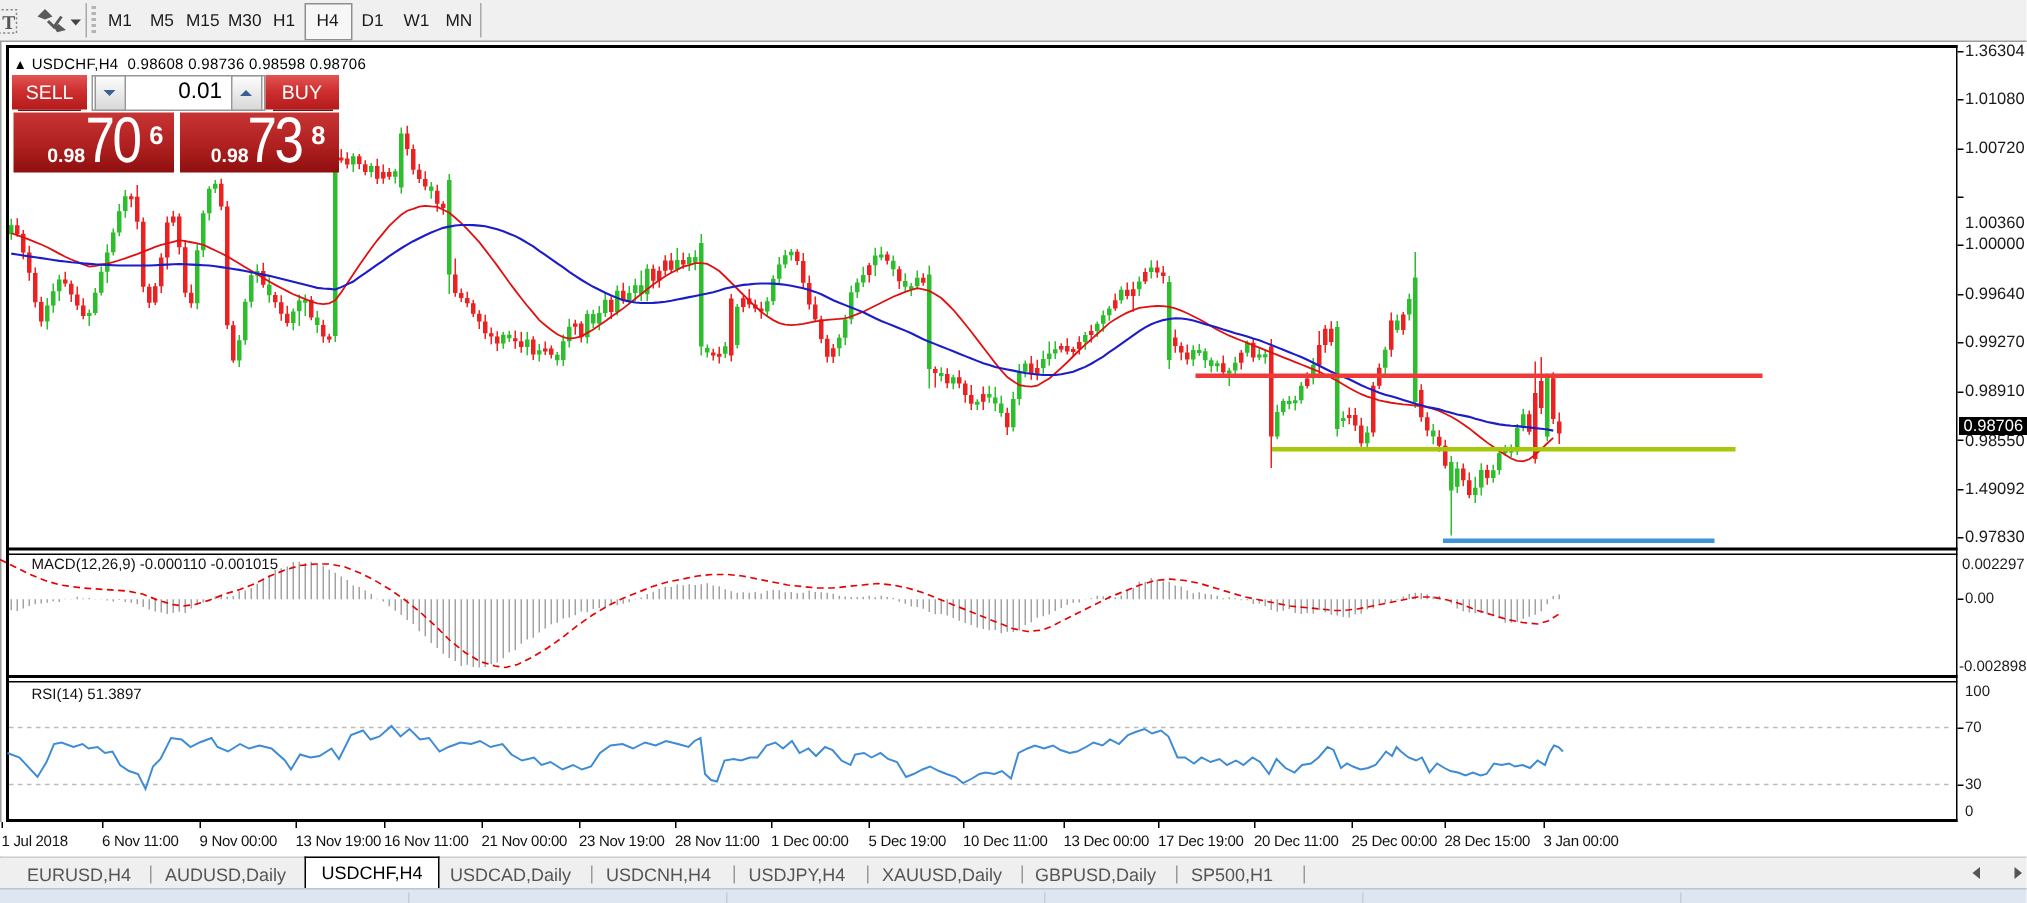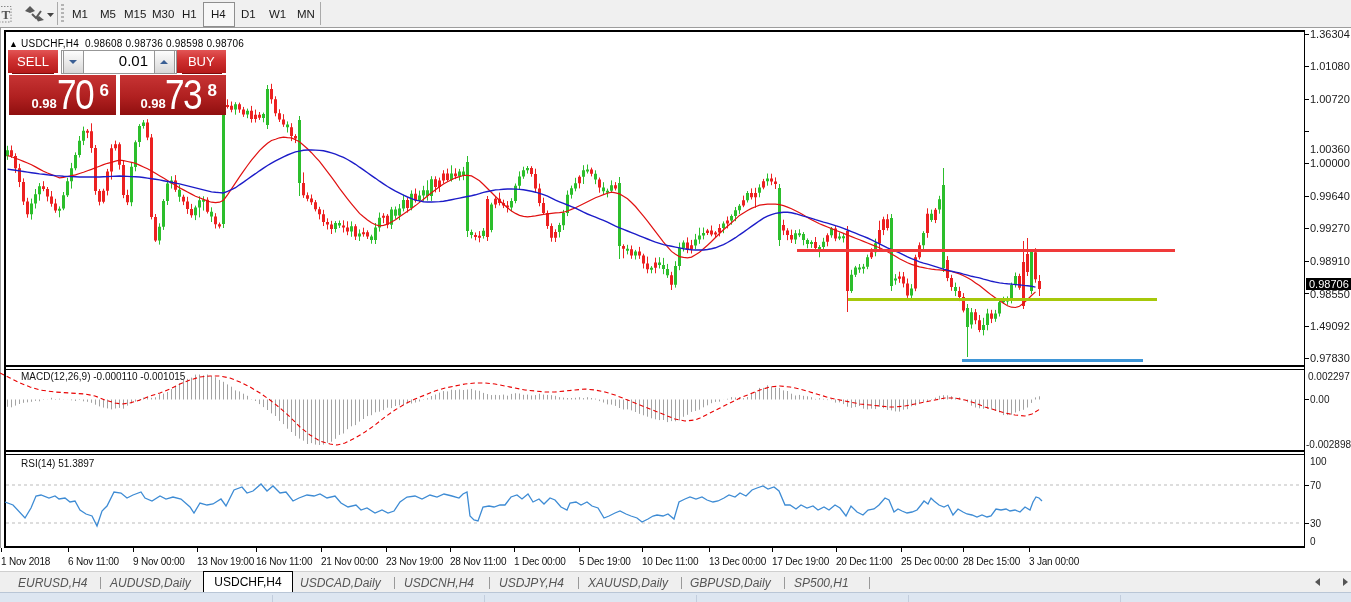--- a/index.html
+++ b/index.html
@@ -27,21 +27,21 @@
 .rbtn{position:absolute;background:linear-gradient(#e25555,#cf3030 45%,#b51a1a);color:#fff;font-size:13px;text-align:center;}
 .bigpanel{position:absolute;top:25px;height:40px;background:linear-gradient(#c73434,#b02020 55%,#8f0f0f);color:#fff;}
 .spin{position:absolute;top:0;width:19px;height:22px;background:linear-gradient(#fdfdfd,#d8d8d8);border:1px solid #979797;}
 .spin svg{position:absolute;left:4px;top:8px;}
 .bseg{position:absolute;top:23px;height:1px;background:#7d0d0d;}
 
 #dates{position:absolute;left:0;top:548px;width:1351px;height:23px;background:#fff;}
 .dlab{position:absolute;top:8px;font-size:10px;letter-spacing:-0.2px;color:#111;white-space:nowrap;}
 .dtick{position:absolute;top:0;width:1px;height:4px;background:#000;}
 
-#tabbar{position:absolute;left:0;top:571px;width:1351px;height:21px;background:#efefef;border-top:1px solid #cfcfcf;font-style:italic;}
+#tabbar{position:absolute;left:0;top:571px;width:1351px;height:21px;background:#efefef;border-top:1px solid #cfcfcf;}
 .tab{position:absolute;top:4px;font-size:12px;color:#555;white-space:nowrap;}
 .tabsep{position:absolute;top:5px;width:1px;height:12px;background:#999;}
 #activetab{position:absolute;left:203px;top:571px;width:88px;height:20px;background:#fff;border:1px solid #000;border-bottom:none;font-size:12px;color:#000;text-align:center;line-height:20px;}
 #bstrip{position:absolute;left:0;top:592px;width:1351px;height:10px;background:#dde6f1;border-top:1px solid #b9c6d6;}
 .bnotch{position:absolute;top:2px;width:1px;height:8px;background:#c2cddd;}
 </style></head>
 <body>
 <div id="root">
  <div id="toolbar">
   <svg class="abs" style="left:0;top:5px" width="14" height="19" viewBox="0 0 14 19">
@@ -174,21 +174,21 @@
    </div>
    <div class="bigpanel" style="left:111.5px;width:106.5px;">
      <span class="abs" style="left:21px;top:21px;font-size:13px;font-weight:bold;">0.98</span>
      <span class="abs" style="left:45px;top:-5px;font-size:43px;letter-spacing:-2px;transform:scale(0.82,1);transform-origin:0 0;">73</span>
      <span class="abs" style="left:88px;top:6px;font-size:17px;font-weight:bold;">8</span>
    </div>
  </div>
 
  <div id="dates">
   <div class="dtick" style="left:1px"></div>
-      <div class="dlab" style="left:1px">1 Nov 2018</div>
+      <div class="dlab" style="left:1px">1 Jul 2018</div>
   <div class="dtick" style="left:68px"></div>
       <div class="dlab" style="left:68px">6 Nov 11:00</div>
   <div class="dtick" style="left:133px"></div>
       <div class="dlab" style="left:133px">9 Nov 00:00</div>
   <div class="dtick" style="left:197px"></div>
       <div class="dlab" style="left:197px">13 Nov 19:00</div>
   <div class="dtick" style="left:256px"></div>
       <div class="dlab" style="left:256px">16 Nov 11:00</div>
   <div class="dtick" style="left:321px"></div>
       <div class="dlab" style="left:321px">21 Nov 00:00</div>

